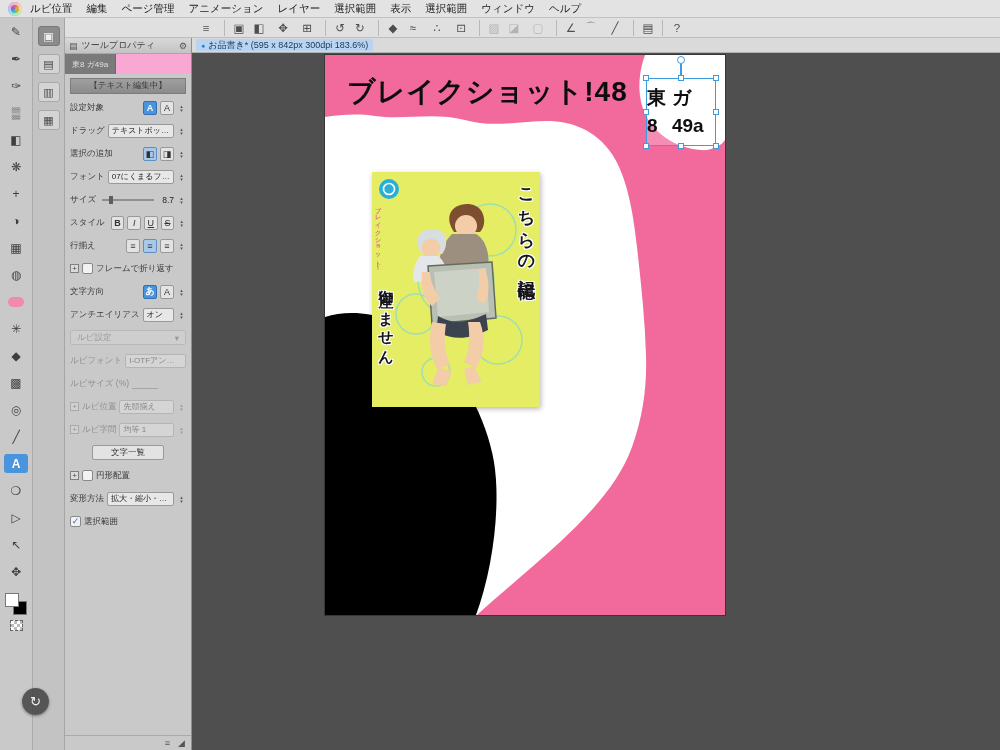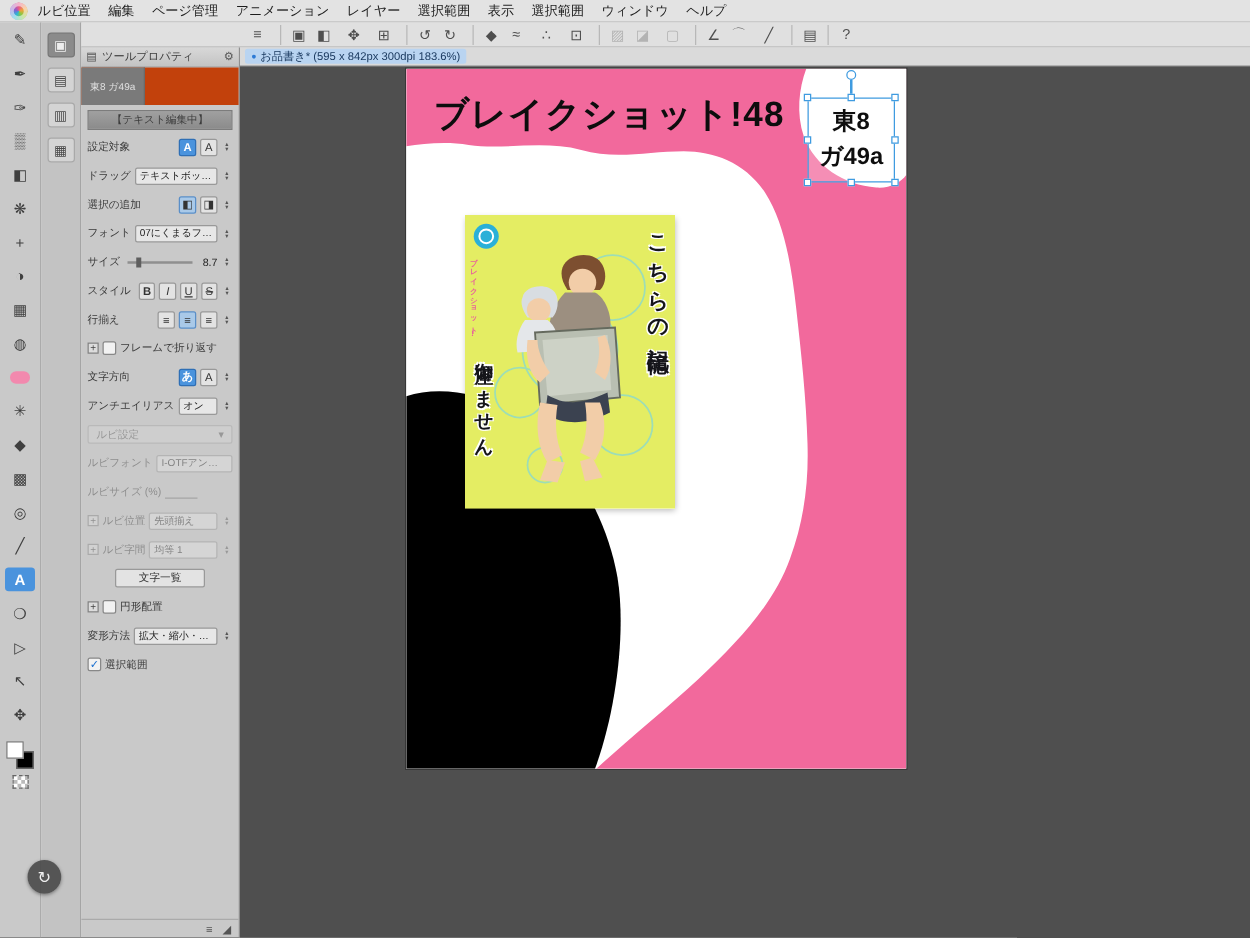--- a/index.html
+++ b/index.html
@@ -39,21 +39,21 @@
 .main-toolbar{height:20px;background:#e0e0e0;border-bottom:1px solid #bdbdbd;display:flex;align-items:center;padding-left:130px;gap:2px}
 .tbicon{min-width:22px;height:16px;display:flex;align-items:center;justify-content:center;font-size:11.5px;color:#4e4e4e}
 .tbicon.disabled{color:#b3b3b3}
 .tbicon.sep{border-left:1px solid #b8b8b8;margin-left:5px;padding-left:7px}
 .content-row{flex:1;display:flex;min-height:0}
 
 .prop-panel{width:127px;background:#c9c9c9;border-right:1px solid #8f8f8f;display:flex;flex-direction:column;overflow:hidden;font-size:9px;color:#333}
 .phead{height:16px;background:linear-gradient(#d8d8d8,#c3c3c3);display:flex;align-items:center;padding:0 4px;gap:4px;border-bottom:1px solid #a8a8a8}
 .ptitle{flex:1;font-size:9px;color:#3d3d3d}
 .ph-icon{font-size:9px;color:#555}
-.ptab-row{height:30px;background:#c2410c;display:flex}
+.ptab-row{height:20px;background:#f9a8d4;display:flex}
 .ptab{background:#7a7a7a;color:#e0e0e0;font-size:8px;padding:0 7px;display:flex;align-items:center;border-right:1px solid #6a6a6a;white-space:nowrap}
 .pstatus{margin:4px 5px 2px;height:16px;background:linear-gradient(#a0a0a0,#8b8b8b);border:1px solid #7c7c7c;color:#3b3b3b;display:flex;align-items:center;justify-content:center;font-size:8.5px}
 .prow{display:flex;align-items:center;min-height:23px;padding:0 5px;gap:3px}
 .prow.center{justify-content:center}
 .prow.dis{opacity:.42}
 .plabel{font-size:8.5px;color:#3a3a3a;white-space:nowrap}
 .flex-sp{flex:1}
 .dd{flex:1;min-width:0;height:14px;background:#e7e7e7;border:1px solid #999;border-radius:2px;font-size:8px;display:flex;align-items:center;padding:0 3px;color:#222;overflow:hidden;white-space:nowrap;text-overflow:ellipsis}
 .dd span{overflow:hidden;white-space:nowrap;text-overflow:ellipsis}
 .ddwide{flex:1;display:flex;justify-content:space-between;align-items:center;padding:0 6px;height:15px;background:#d6d6d6;border:1px solid #a5a5a5;border-radius:2px;font-size:8.5px;color:#555}
@@ -85,21 +85,21 @@
 .page>svg{position:absolute;left:0;top:0;width:100%;height:100%}
 .page-title{position:absolute;left:22px;top:18px;font-size:28px;font-weight:800;color:#0d0d0d;letter-spacing:1px;white-space:nowrap}
 
 .cover{position:absolute;left:47px;top:117px;width:168px;height:235px;box-shadow:1px 2px 5px rgba(0,0,0,.28)}
 .cover svg{position:absolute;inset:0}
 .vtext{writing-mode:vertical-rl;text-orientation:upright;font-weight:900;position:absolute;color:#15151a;text-shadow:-1px -1px 0 #fff,1px -1px 0 #fff,-1px 1px 0 #fff,1px 1px 0 #fff;white-space:nowrap}
 .vt-right{right:2px;top:4px;font-size:17px;letter-spacing:3px}
 .vt-left{left:4px;top:106px;font-size:15px;letter-spacing:2px}
 .vt-spine{left:1px;top:30px;font-size:6px;color:#e8639a;text-shadow:none;font-weight:700;letter-spacing:1px}
 
-.textbox{position:absolute;left:321px;top:23px;width:70px;height:68px;border:1.5px solid #3f9be0;display:flex;flex-direction:column;align-items:center;justify-content:center;font-weight:800;font-size:19px;line-height:1.45;color:#0e0e0e;background:rgba(255,255,255,.25)}
+.textbox{position:absolute;left:321px;top:23px;width:70px;height:68px;border:1.5px solid #3f9be0;display:flex;flex-direction:row;align-items:center;justify-content:center;font-weight:800;font-size:19px;line-height:1.45;color:#0e0e0e;background:rgba(255,255,255,.25)}
 .handle{position:absolute;width:6px;height:6px;background:#fff;border:1.5px solid #3f9be0}
 .h-tl{left:-4px;top:-4px}.h-tm{left:calc(50% - 3px);top:-4px}.h-tr{right:-4px;top:-4px}
 .h-ml{left:-4px;top:calc(50% - 3px)}.h-mr{right:-4px;top:calc(50% - 3px)}
 .h-bl{left:-4px;bottom:-4px}.h-bm{left:calc(50% - 3px);bottom:-4px}.h-br{right:-4px;bottom:-4px}
 .rot-line{position:absolute;left:calc(50% - 1px);top:-15px;width:1.5px;height:15px;background:#3f9be0}
 .rot-handle{position:absolute;left:50%;top:-23px;transform:translateX(-50%);width:8px;height:8px;border-radius:50%;background:#fff;border:1.5px solid #3f9be0}
 
 .rotate-fab{position:absolute;left:22px;top:688px;width:27px;height:27px;border-radius:50%;background:rgba(70,70,70,.88);color:#eee;display:flex;align-items:center;justify-content:center;font-size:13px;box-shadow:0 1px 3px rgba(0,0,0,.4)}
 </style>
 </head>

